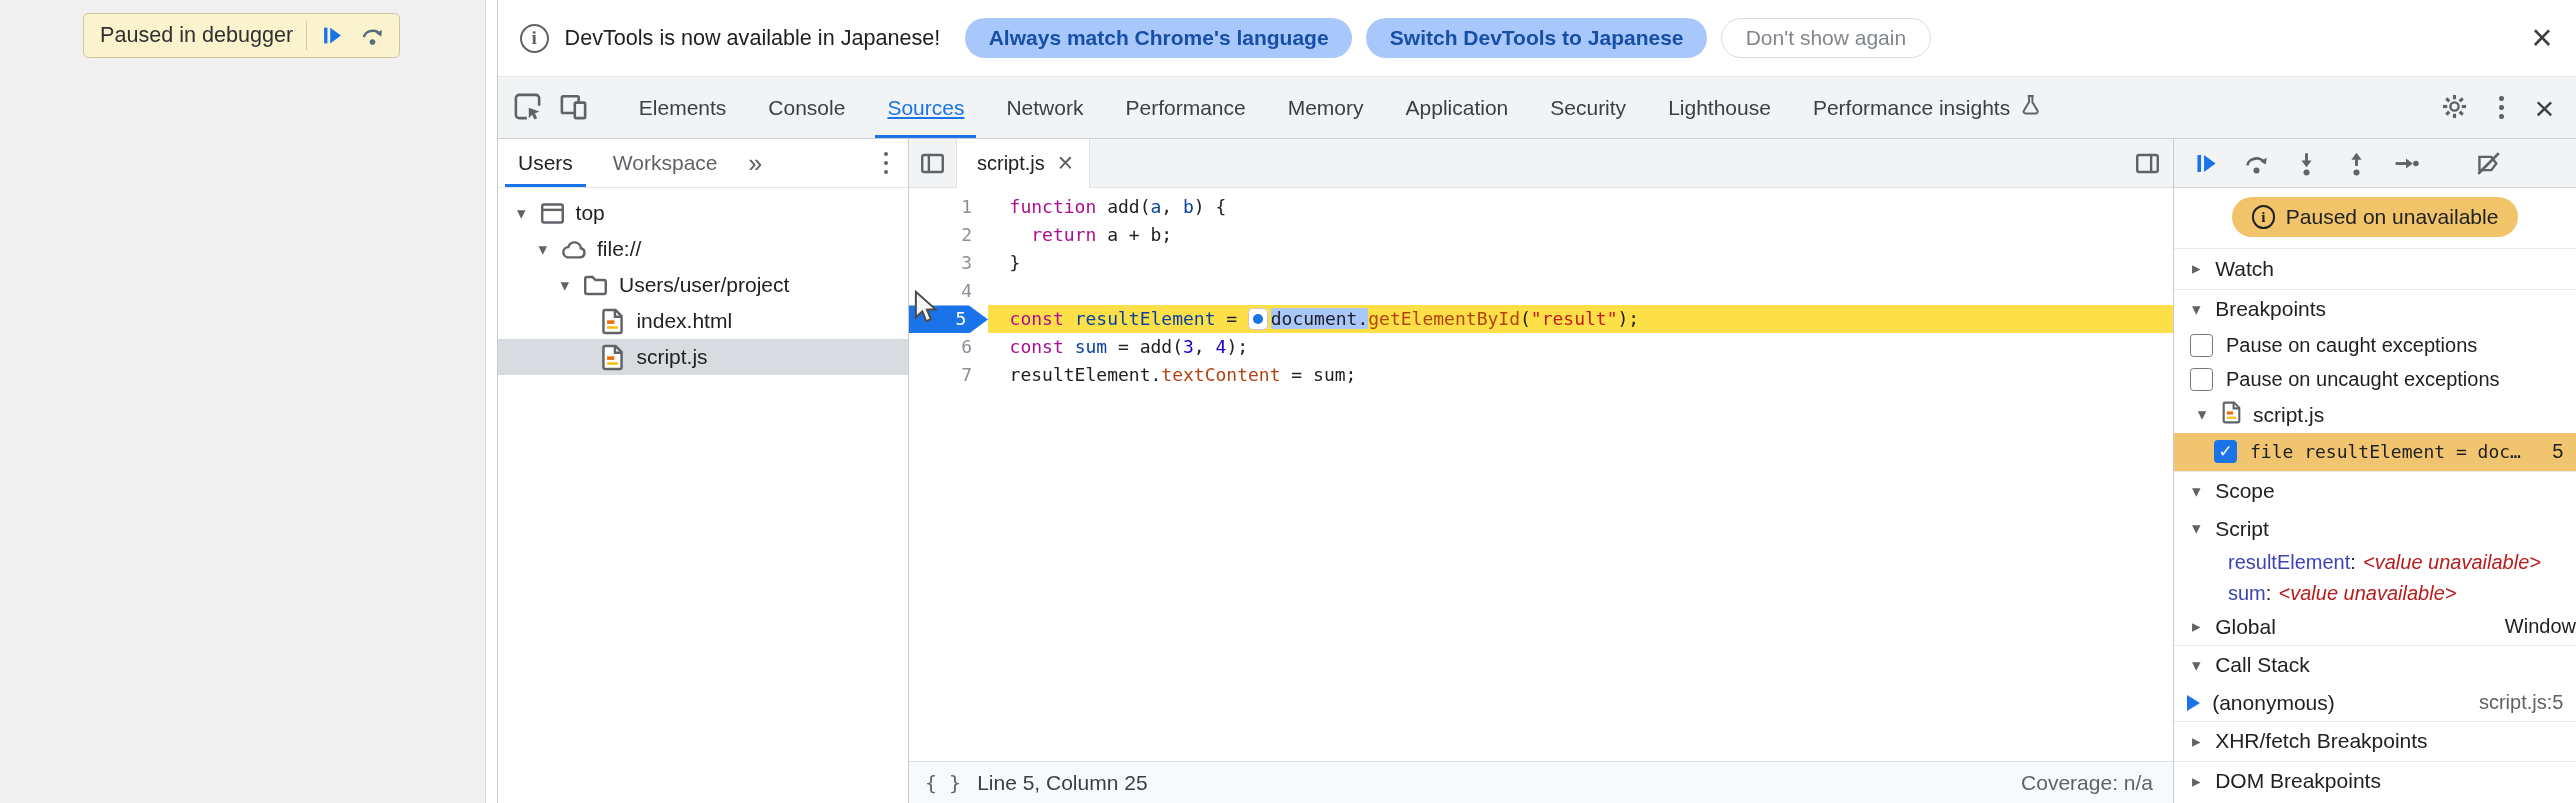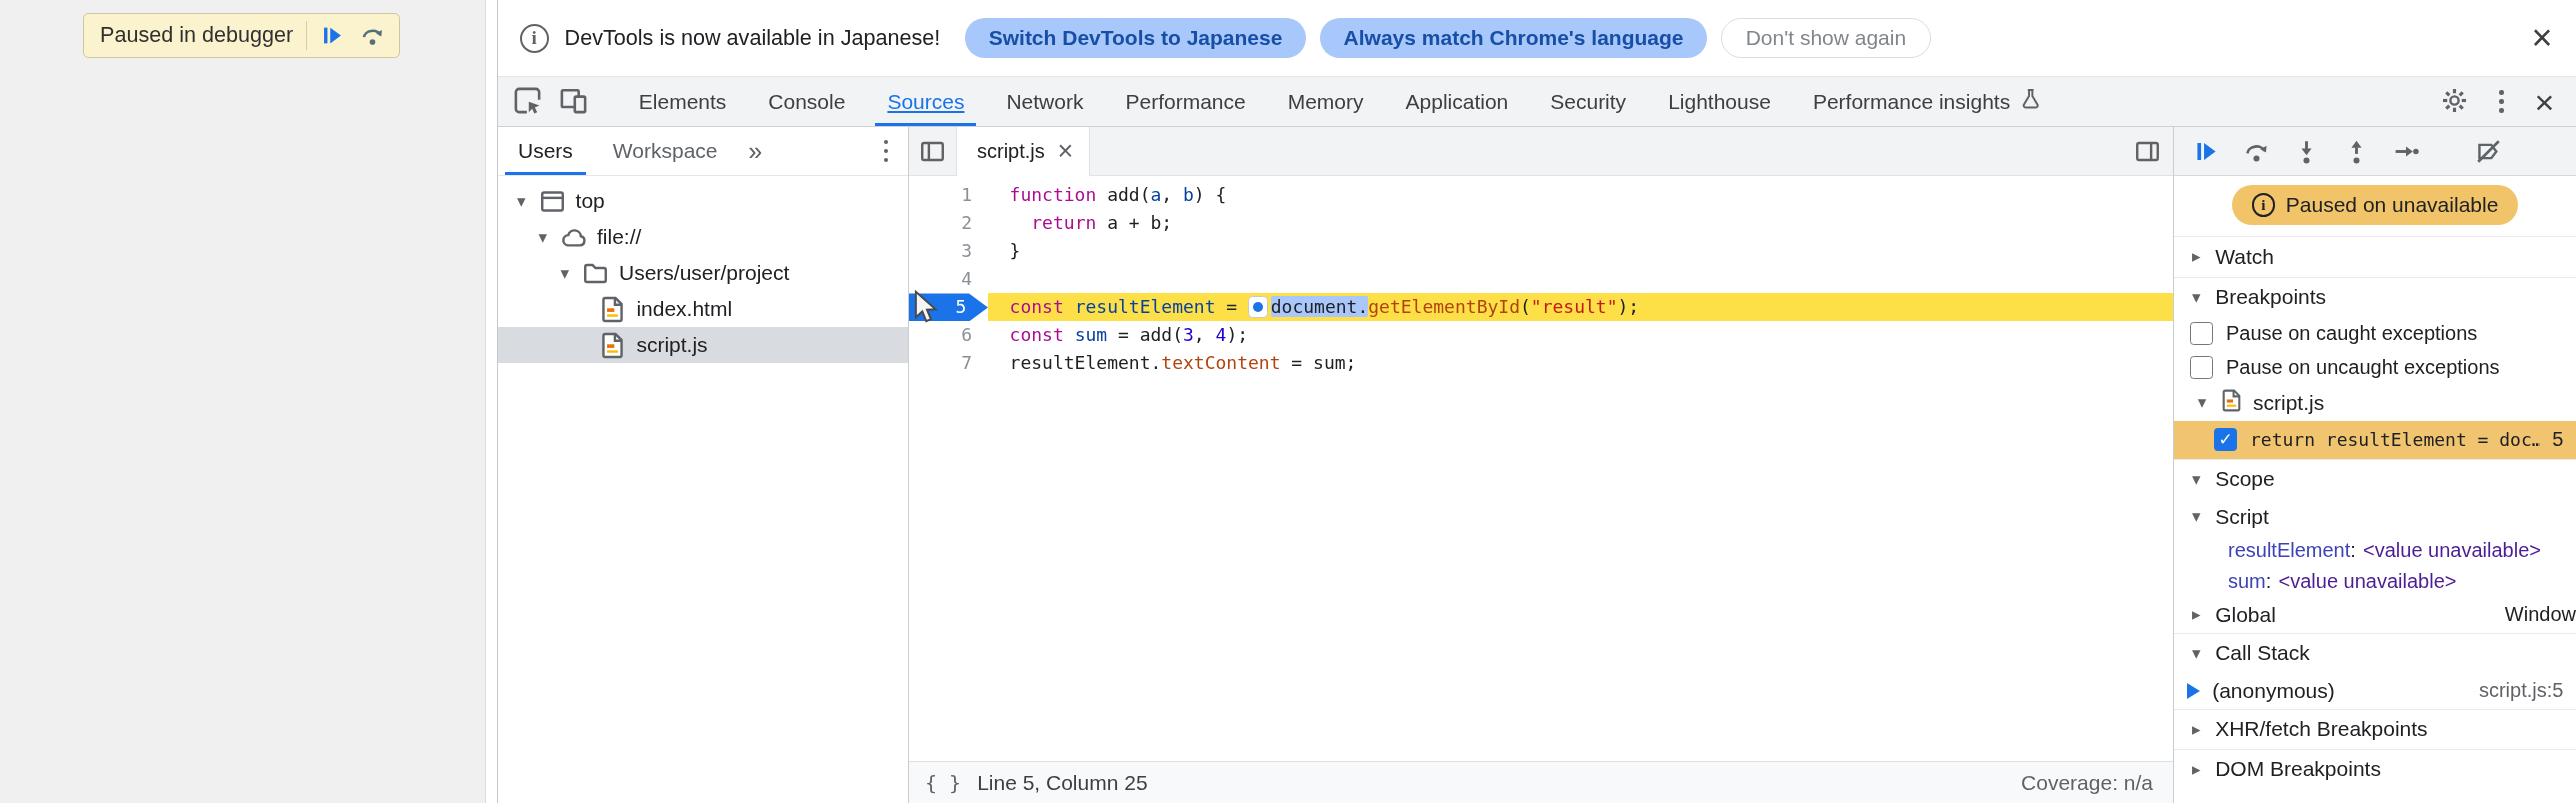--- a/index.html
+++ b/index.html
@@ -48,21 +48,21 @@
   .pill {
     height:40px; border-radius:20px; display:flex; align-items:center;
     padding:0 23.4px; font-size:21px; margin-right:14.4px; white-space:nowrap; cursor:default;
   }
   .pill.filled { background:#a8c7fa; color:#174ea6; font-weight:bold; }
   .pill.outline { background:#fff; border:1.8px solid #dadce0; color:#80868b; }
   .infobar-close { margin-left:auto; font-size:36px; color:#3c4043; line-height:1; }
 
   
   .dt-toolbar {
-    height:50px; flex:none; background:#f1f3f4; border-bottom:0.9px solid #cfd2d5;
+    height:62px; flex:none; background:#f1f3f4; border-bottom:0.9px solid #cfd2d5;
     display:flex; align-items:stretch;
   }
   .tb-icons { display:flex; align-items:center; gap:14.4px; padding:0 9px 0 14.4px; }
   .dt-tabs { display:flex; align-items:stretch; margin-left:20px; }
   .dt-tab {
     display:flex; align-items:center; gap:9px; padding:0 21px;
     font-size:21px; color:#3c4043; position:relative; white-space:nowrap;
   }
   .dt-tab.active { color:#1a73e8;text-decoration:underline; }
   .dt-tab.active::after {
@@ -154,21 +154,21 @@
   .cb-row { height:34px; display:flex; align-items:center; padding-left:16px; gap:12.6px; font-size:20px; color:#202124; white-space:nowrap; }
   .checkbox { width:23.4px; height:23.4px; border:1.8px solid #767676; border-radius:3.6px; background:#fff; flex:none; }
   .checkbox.checked { background:#1a73e8; border-color:#1a73e8; color:#fff; display:flex; align-items:center; justify-content:center; font-size:17px; }
   .group-row { height:36px; display:flex; align-items:center; padding-left:20px; gap:9px; font-size:21px; color:#202124; }
   .bp-entry { height:38px; display:flex; align-items:center; padding:0 12.6px 0 40px; gap:12.6px; background:#f1c470; }
   .bp-code { font-family:"DejaVu Sans Mono", monospace; font-size:18px; color:#202124; white-space:nowrap; overflow:hidden; flex:1; }
   .bp-line { font-size:20px; color:#202124; }
   .subsection-row { height:36px; display:flex; align-items:center; gap:10.8px; padding-left:14.4px; font-size:21px; color:#202124; }
   .right-val { margin-left:auto; padding-right:0; color:#202124; font-size:20px; }
   .var-row { height:31px; display:flex; align-items:center; padding-left:54px; font-size:20px; white-space:nowrap; }
-  .var-name { color:#3d43b4; } .var-colon { color:#202124; margin-right:7.2px; } .var-val { color:#4c1d95; }
+  .var-name { color:#3d43b4; } .var-colon { color:#202124; margin-right:7.2px; } .var-val { color:#b91c1c;font-style:italic; }
   .frame-row { height:36px; display:flex; align-items:center; padding-left:12.6px; gap:12.6px; font-size:21px; color:#202124; }
   .frame-marker { width:0; height:0; border-left:13.5px solid #1a73e8; border-top:8px solid transparent; border-bottom:8px solid transparent; flex:none; }
   .frame-loc { margin-left:auto; padding-right:12.6px; font-size:20px; color:#5f6368; }
 
   .mouse-cursor { position:absolute; left:914px; top:290px; }
 </style>
 </head>
 <body>
 
 <div class="root">
@@ -192,22 +192,22 @@
       </span>
     </div>
     <div class="page-scrollbar"></div>
   </div>
 
   <div class="devtools">
 
     <div class="infobar">
       <span class="info-icon">i</span>
       <span class="infobar-msg">DevTools is now available in Japanese!</span>
+      <span class="pill filled">Always match Chrome's language</span>
       <span class="pill filled">Switch DevTools to Japanese</span>
-      <span class="pill filled">Always match Chrome's language</span>
       <span class="pill outline">Don't show again</span>
       <span class="infobar-close">×</span>
     </div>
 
     <div class="dt-toolbar">
       <div class="tb-icons">
         <span>
           <svg width="31" height="31" viewBox="0 0 24 24">
               <path d="M11.5 21H5.5A2.5 2.5 0 0 1 3 18.5v-13A2.5 2.5 0 0 1 5.5 3h13A2.5 2.5 0 0 1 21 5.5V11.5" fill="none" stroke="#5f6368" stroke-width="2"></path>
               <path d="M13 13l8.2 2.9-3.5 1.5 1.8 3.7-2.2 1-1.7-3.7-2.6 2.6z" fill="#5f6368"></path>
@@ -488,21 +488,21 @@
                   <path d="M6 2.5h8.5L19.5 7.5V20A1.5 1.5 0 0 1 18 21.5H6A1.5 1.5 0 0 1 4.5 20V4A1.5 1.5 0 0 1 6 2.5Z" fill="#fff" stroke="#5f6368" stroke-width="2"></path>
                   <path d="M14 2.5V8h5.5" fill="none" stroke="#5f6368" stroke-width="2"></path>
                   <rect x="7.5" y="11" width="6" height="3" fill="#e8710a"></rect>
                   <rect x="7.5" y="16" width="9" height="2" fill="#fbbc04"></rect>
                 </svg>
             </span>
             <span>script.js</span>
           </div>
           <div class="bp-entry">
             <span class="checkbox checked">✓</span>
-            <span class="bp-code">return resultElement = doc…</span>
+            <span class="bp-code">file resultElement = doc…</span>
             <span class="bp-line">5</span>
           </div>
 
           <div class="section-h">
             <span class="tri">▾</span>
             <span>Scope</span>
           </div>
           <div class="subsection-row">
             <span class="tri">▾</span>
             <span>Script</span>

